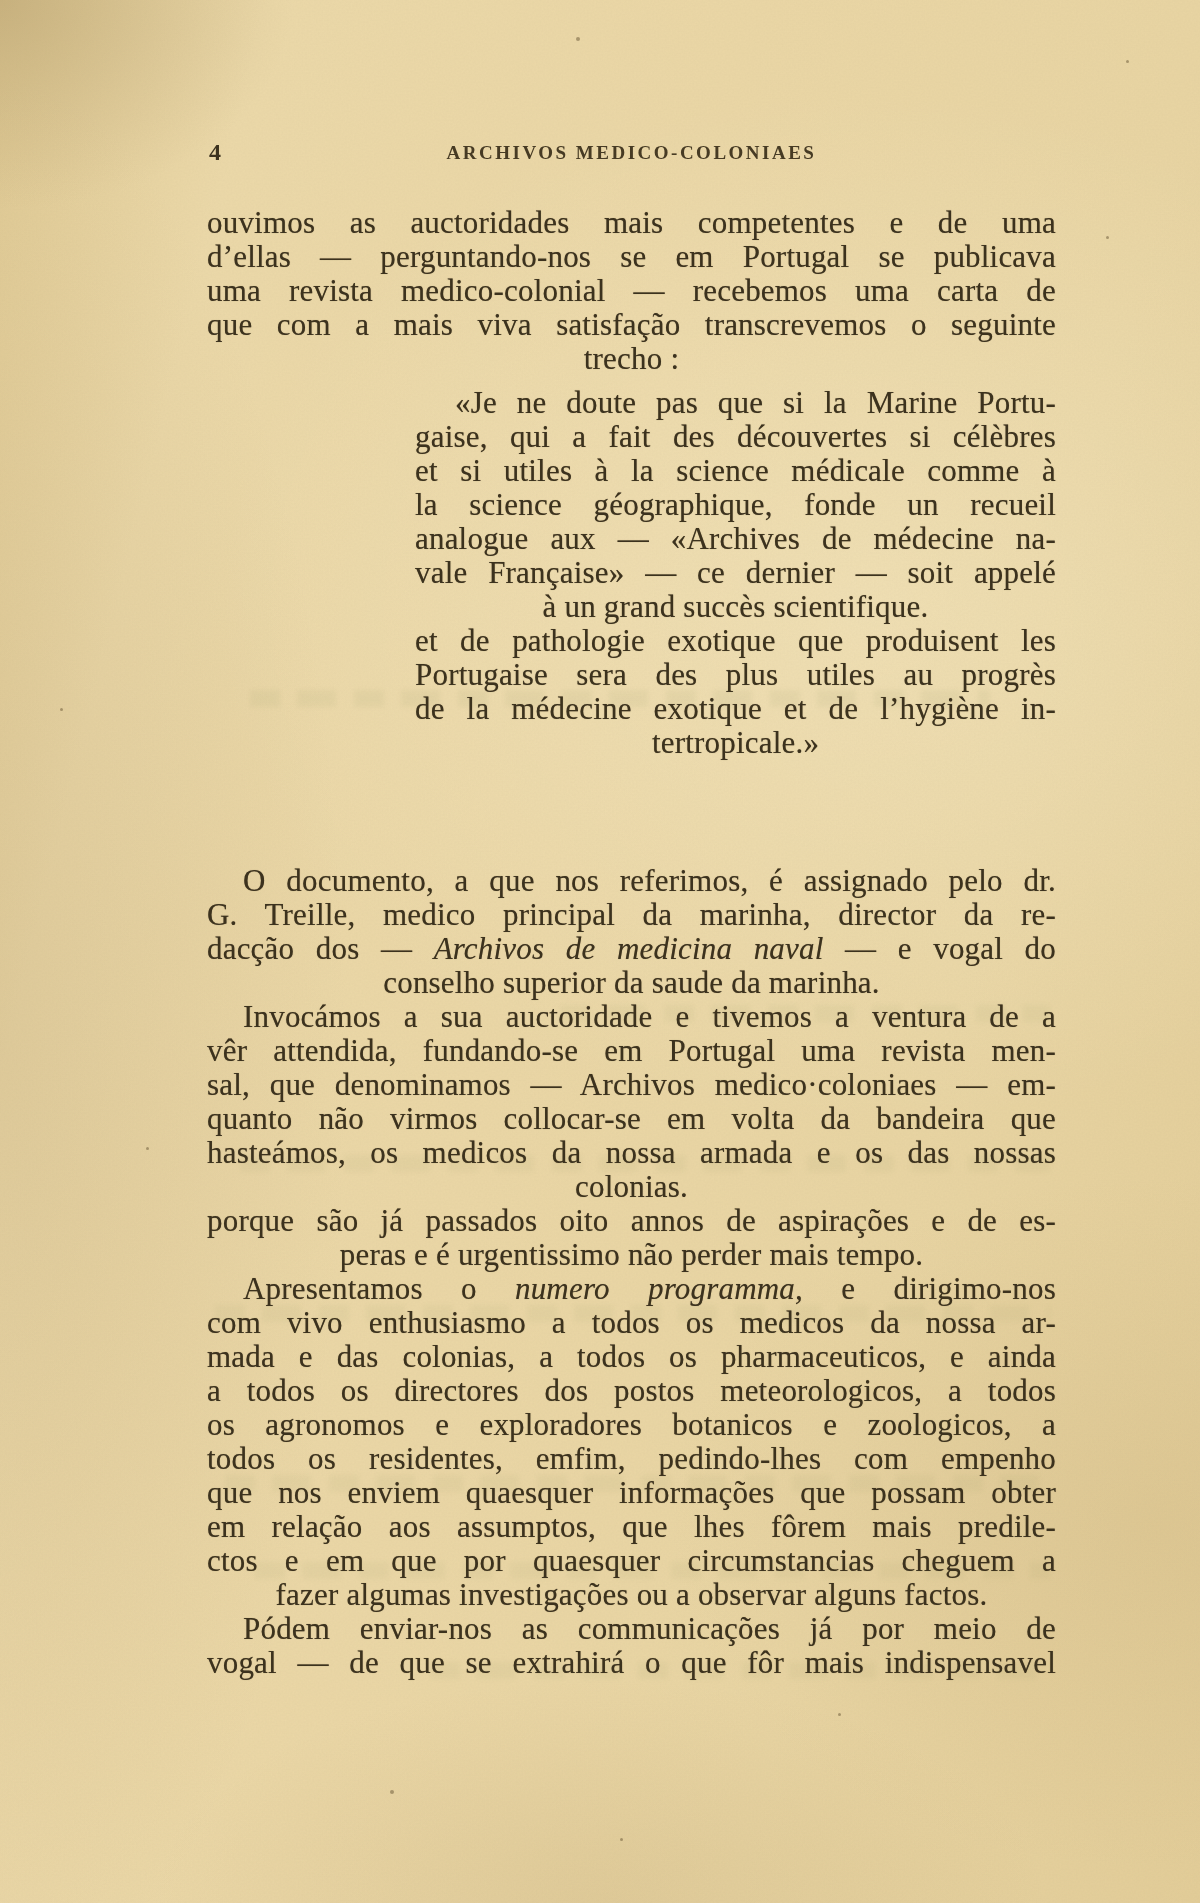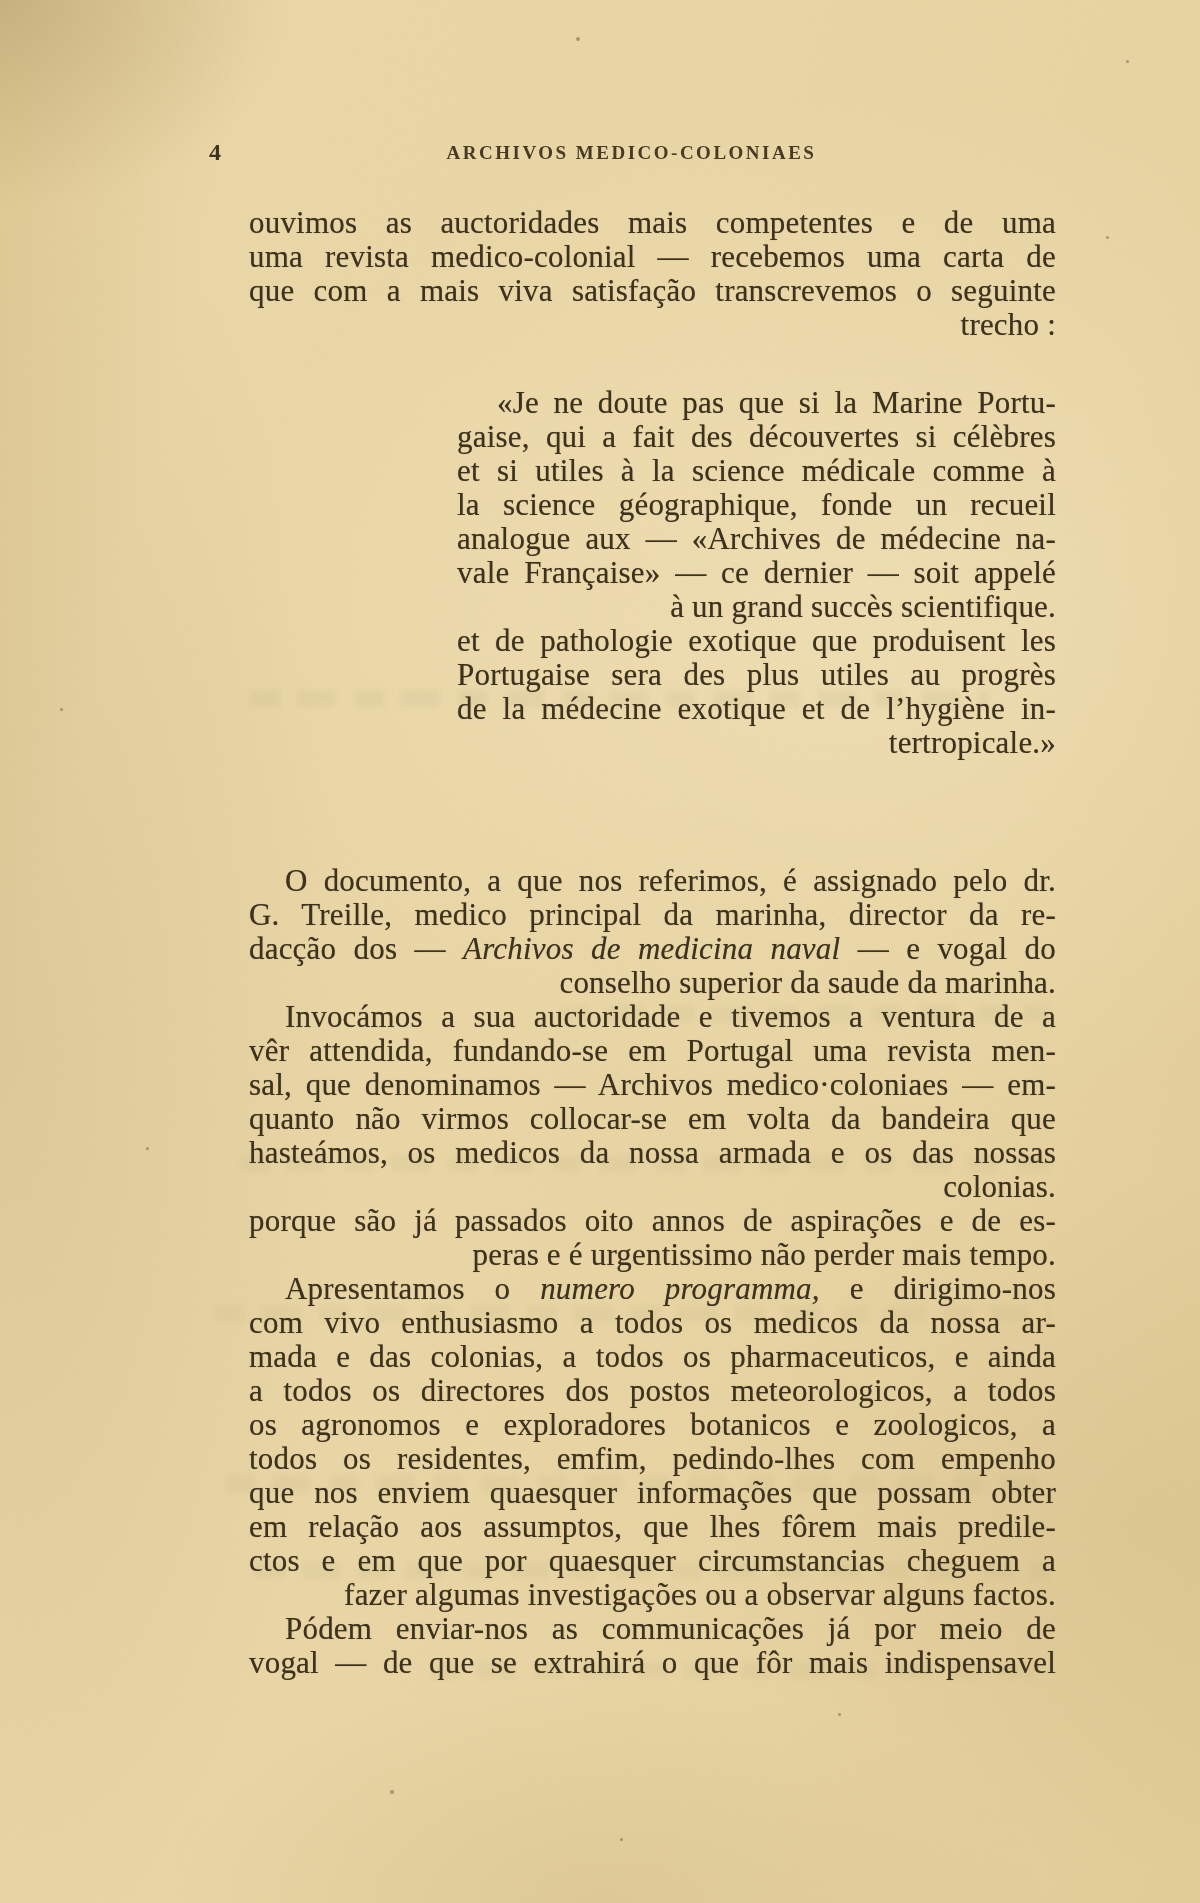--- a/index.html
+++ b/index.html
@@ -63,27 +63,26 @@
     font-size: 31px;
     line-height: 34px;
     letter-spacing: 0.2px;
   }
   .line {
     height: 34px;
     white-space: nowrap; 
   }
   .line {
     white-space: normal;
-    text-align: right;
+    text-align: center;
     text-shadow: 0 0 0.7px rgba(62, 50, 28, 0.55);
   }
   .line.just {
     text-align: justify;
     text-align-last: justify;
-    margin-left: 42px;
   }
   .line.ind { text-indent: var(--ind, 36px); }
   .line i { font-style: italic; }
   
   .ghost {
     position: absolute;
     height: 17px;
     opacity: 0.065;
     filter: blur(2.4px);
     background-image: repeating-linear-gradient(
@@ -131,20 +130,21 @@
   <div class="speck" style="left:620px; top:1838px;width:3px; height:3px;"></div>
   <div class="speck" style="left:60px;  top:708px; width:3px; height:3px;"></div>
 
   <div class="running-head">
     <span class="folio">4</span>
     <span class="running-title">ARCHIVOS MEDICO-COLONIAES</span>
   </div>
 
   <div id="block-intro" class="text-block" style="top:206px; left:207px; width:849px; --ind:36px;">
       <div class="line just"><span>ouvimos as auctoridades mais competentes e de uma</span></div>
+      <div class="line just"><span>d’ellas — perguntando-nos se em Portugal se publicava</span></div>
       <div class="line just"><span>uma revista medico-colonial — recebemos uma carta de</span></div>
       <div class="line just"><span>que com a mais viva satisfação transcrevemos o seguinte</span></div>
       <div class="line"><span>trecho :</span></div>
     </div>
   <div id="block-quote" class="text-block" style="top:386px; left:415px; width:641px; --ind:40px;">
       <div class="line just ind"><span>«Je ne doute pas que si la Marine Portu-</span></div>
       <div class="line just"><span>gaise, qui a fait des découvertes si célèbres</span></div>
       <div class="line just"><span>et si utiles à la science médicale comme à</span></div>
       <div class="line just"><span>la science géographique, fonde un recueil</span></div>
       <div class="line just"><span>analogue aux — «Archives de médecine na-</span></div>

